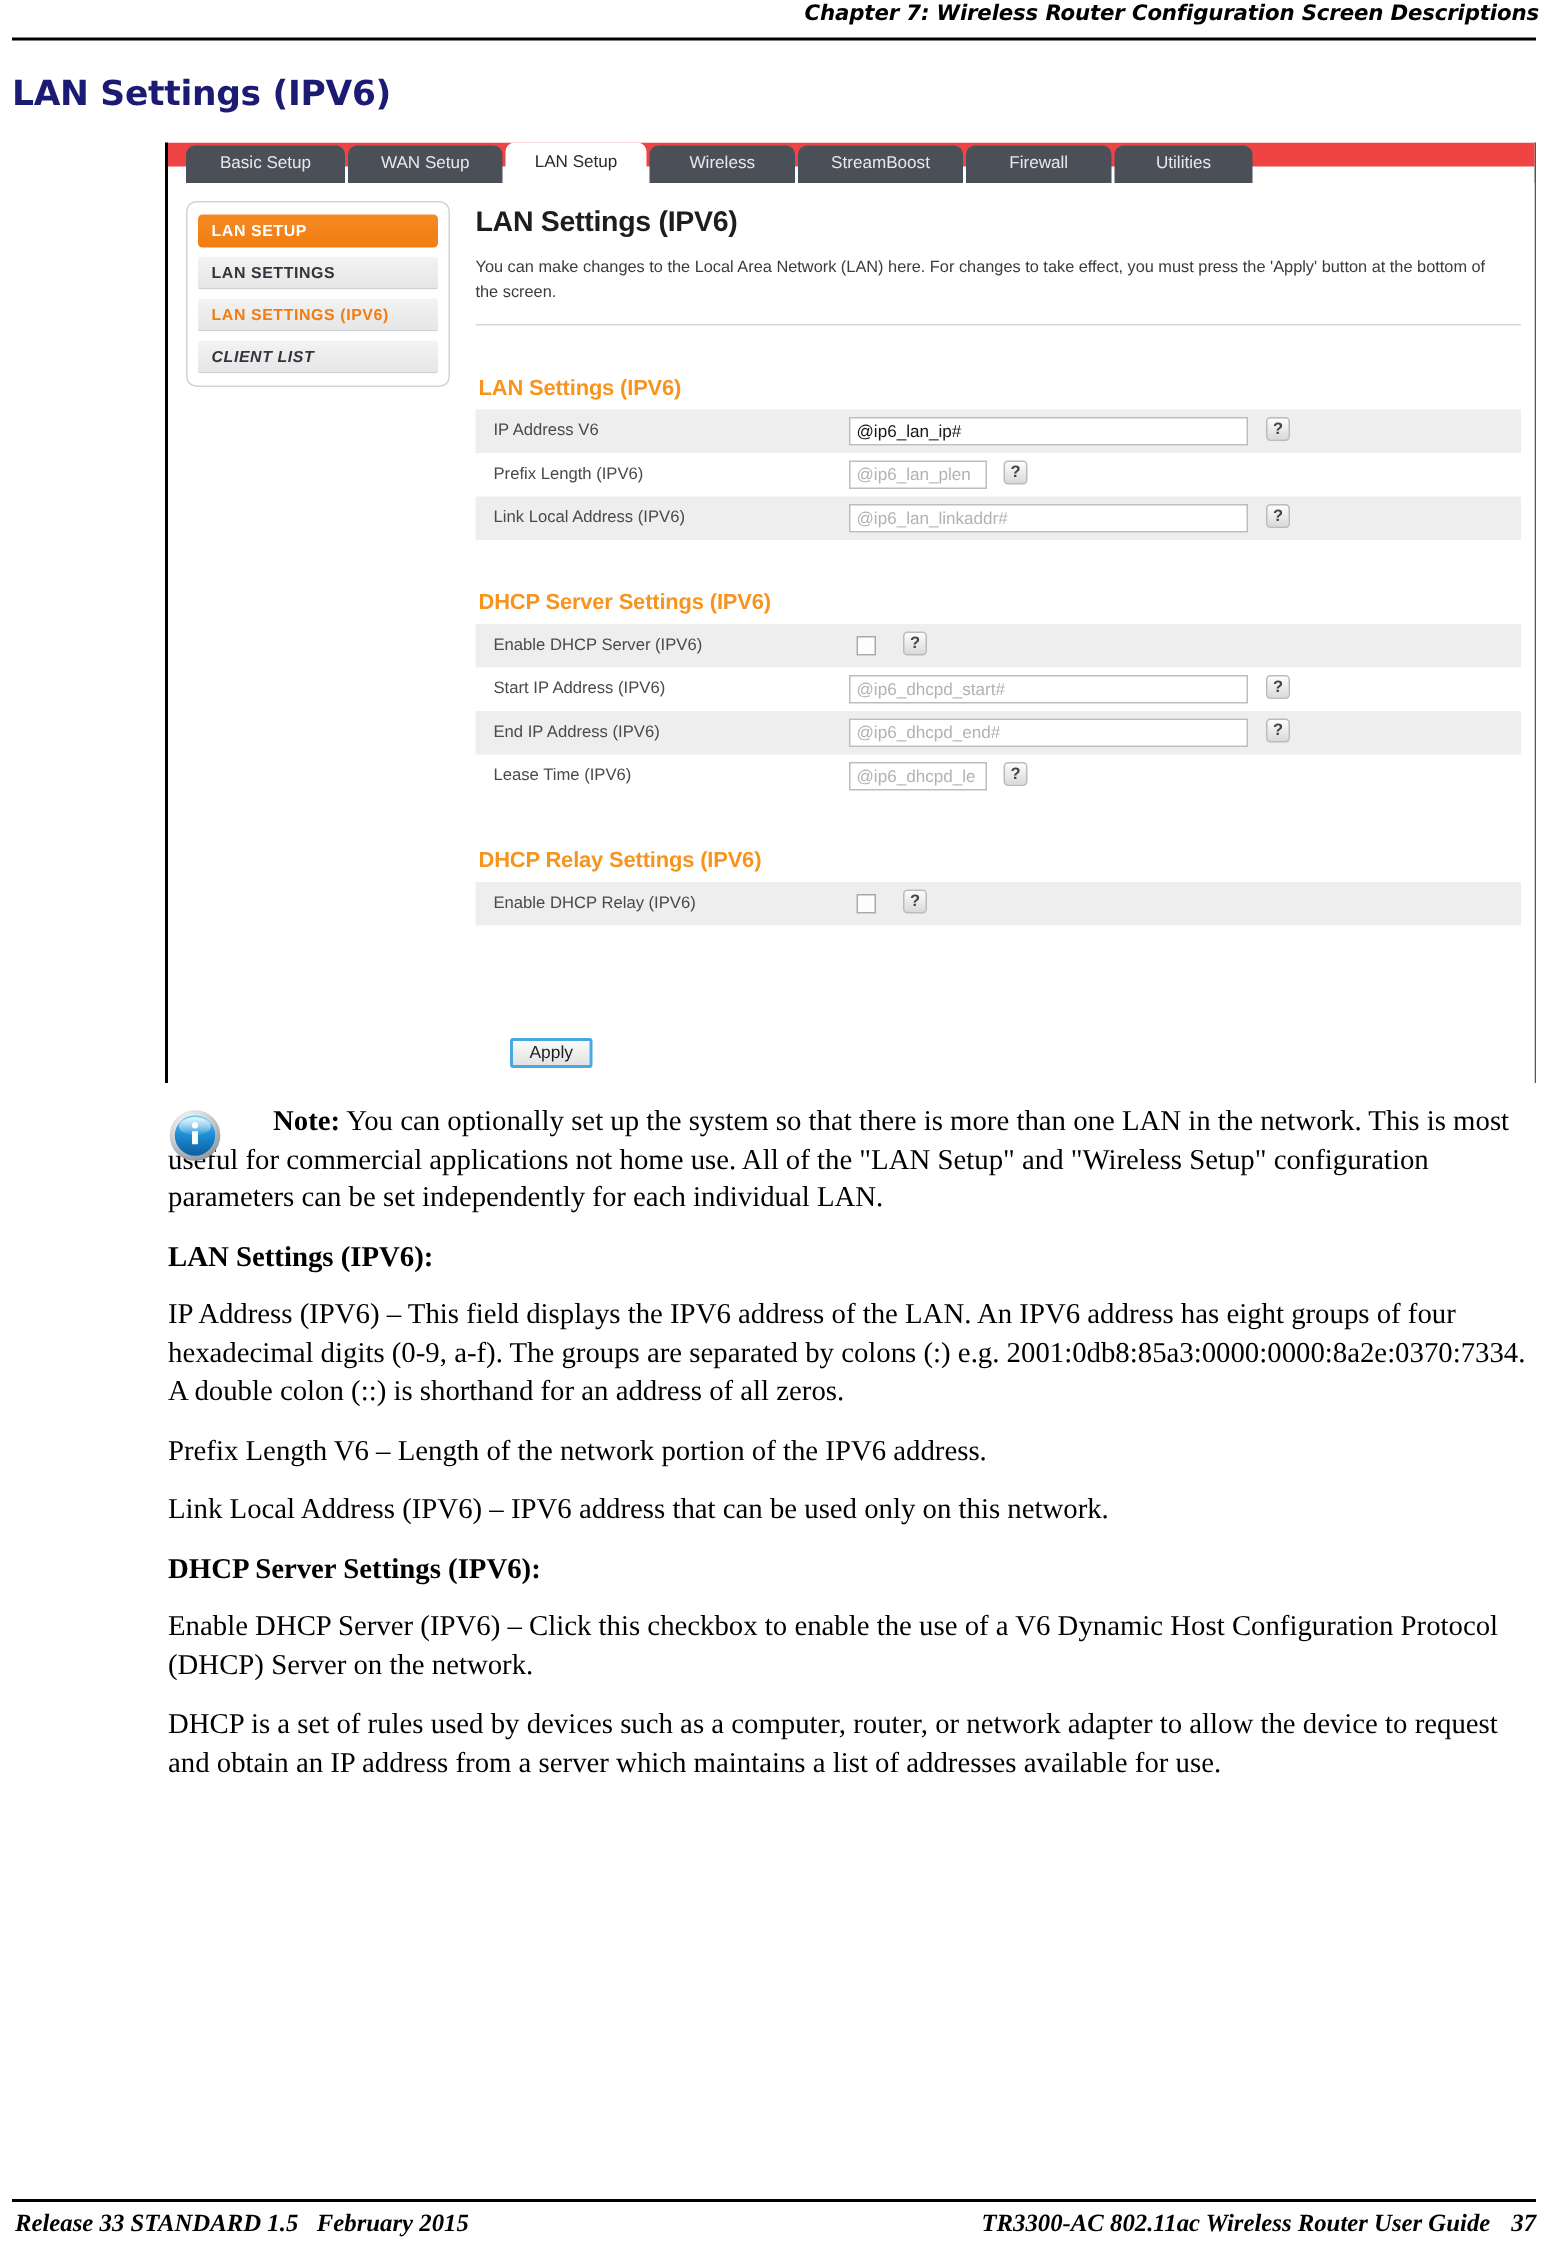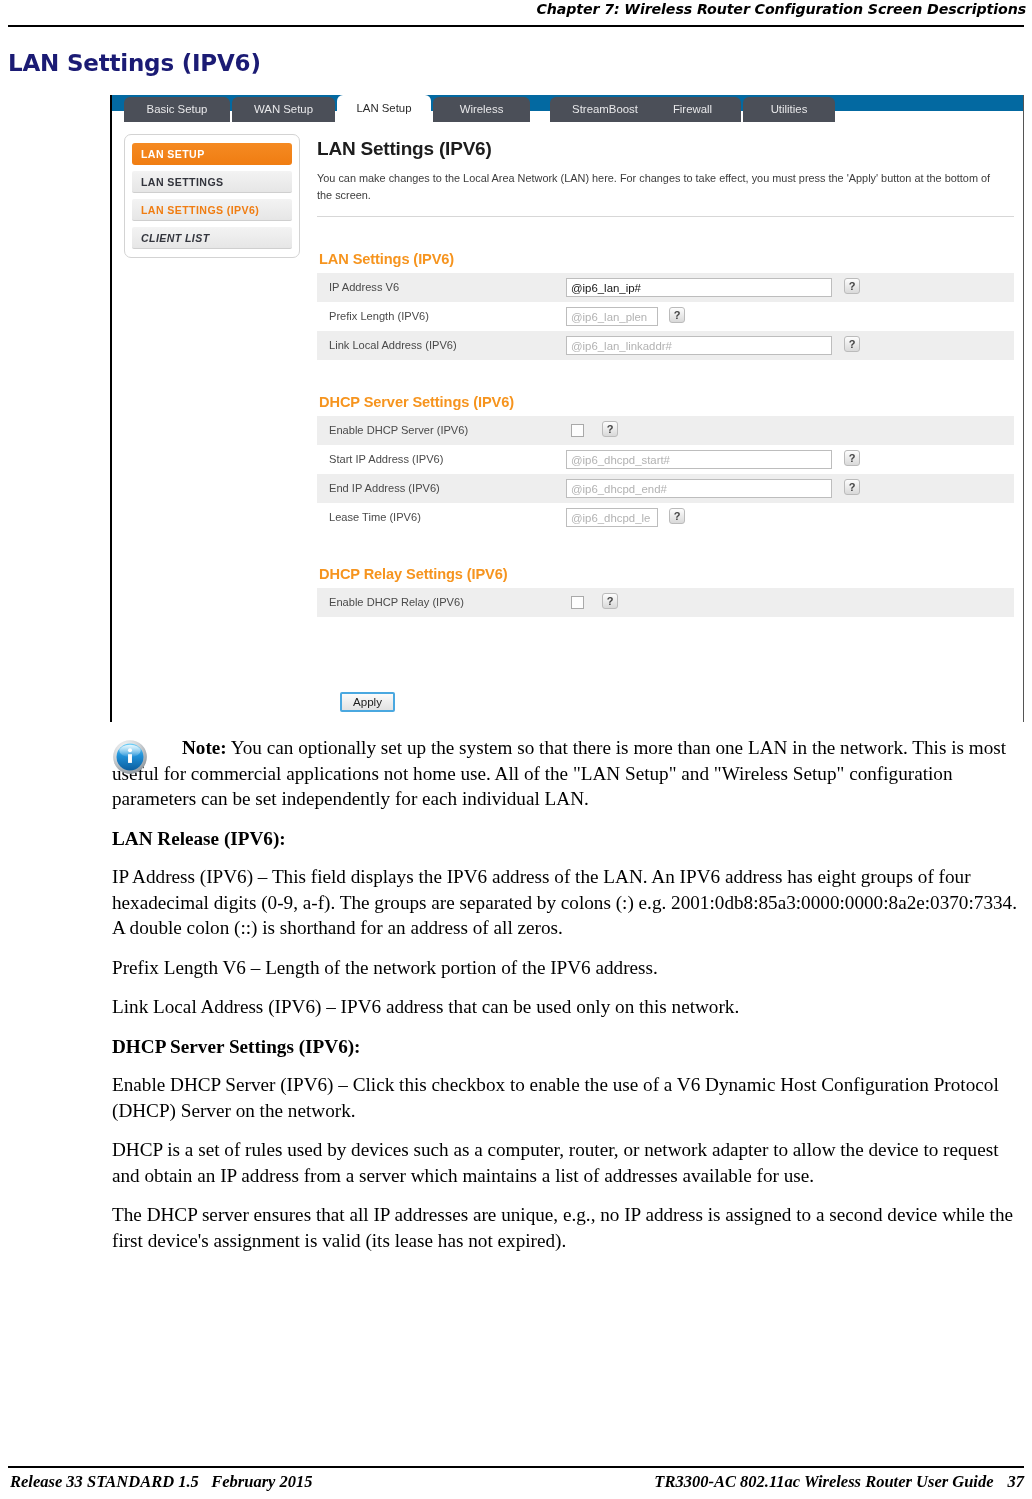--- a/index.html
+++ b/index.html
@@ -68,21 +68,21 @@
     border-right: 1px solid #555;
     box-sizing: border-box;
     overflow: hidden;
     font-family: "Liberation Sans", sans-serif;
   }
   .tabbar {
     position: absolute;
     left: 0; top: 0;
     width: 914px;
     height: 16px;
-    background: #0369a1;
+    background: #ef4444;
   }
   .tab {
     position: absolute;
     top: 2px;
     height: 25px;
     background: #4b4f58;
     border-radius: 6px 6px 0 0;
     color: #e8e8ea;
     font-size: 11.4px;
     text-align: center;
@@ -319,21 +319,21 @@
 
 <div class="page-title">LAN Settings (IPV6)</div>
 
 <div class="shot">
 
   <div class="tabbar" id="tabbar">
       <div class="tab" style="left: 12px; width: 106px;">Basic Setup</div>
       <div class="tab" style="left: 120px; width: 103px;">WAN Setup</div>
       <div class="tab active" style="left: 225px; width: 94px;">LAN Setup</div>
       <div class="tab" style="left: 321px; width: 97px;">Wireless</div>
-      <div class="tab" style="left: 420px; width: 110px; margin-left: 18px;">StreamBoost</div>
+      <div class="tab" style="left: 420px; width: 110px;">StreamBoost</div>
       <div class="tab" style="left: 532px; width: 97px;">Firewall</div>
       <div class="tab" style="left: 631px; width: 92px;">Utilities</div>
     </div>
 
   <div class="shot-body">
 
     <div class="sidebar" id="sidebar">
         <div class="side-item head">LAN SETUP</div>
         <div class="side-item">LAN SETTINGS</div>
         <div class="side-item sel">LAN SETTINGS (IPV6)</div>
@@ -418,28 +418,27 @@
       </defs>
       <circle cx="32" cy="32" r="30" fill="url(#gOuter)"></circle>
       <circle cx="32" cy="32" r="24" fill="url(#gInner)"></circle>
       <ellipse cx="32" cy="21" rx="19" ry="11" fill="url(#gGloss)"></ellipse>
       <circle cx="32" cy="20" r="3.6" fill="#ffffff"></circle>
       <path d="M28.5 27 h7 v15.5 h-7 z" fill="#ffffff"></path>
     </svg>
     <p class="para note-body"><b class="inl">Note:</b><span>  You can optionally set up the system so that there is more than one LAN in the network.  This is most useful for commercial applications not home use.  All of the "LAN Setup" and "Wireless Setup" configuration parameters can be set independently for each individual LAN.</span></p>
   </div>
 
-  <p class="sub-head">LAN Release (IPV6):</p>
+  <p class="sub-head">LAN Settings (IPV6):</p>
   <p class="para">IP Address (IPV6) – This field displays the IPV6 address of the LAN.  An IPV6 address has eight groups of four hexadecimal digits (0-9, a-f).  The groups are separated by colons (:) e.g. 2001:0db8:85a3:0000:0000:8a2e:0370:7334.  A double colon (::) is shorthand for an address of all zeros.</p>
   <p class="para">Prefix Length V6 – Length of the network portion of the IPV6 address.</p>
   <p class="para">Link Local Address (IPV6) – IPV6 address that can be used only on this network.</p>
   <p class="sub-head">DHCP Server Settings (IPV6):</p>
   <p class="para">Enable DHCP Server (IPV6) – Click this checkbox to enable the use of a V6 Dynamic Host Configuration Protocol (DHCP) Server on the network.</p>
   <p class="para">DHCP is a set of rules used by devices such as a computer, router, or network adapter to allow the device to request and obtain an IP address from a server which maintains a list of addresses available for use.</p>
-  <p class="para">The DHCP server ensures that all IP addresses are unique, e.g., no IP address is assigned to a second device while the first device's assignment is valid (its lease has not expired).</p>
 </div>
 
 <div class="foot-rule"></div>
 <div class="foot foot-left">
   <span>Release 33 STANDARD 1.5</span>&nbsp;&nbsp;&nbsp;<span>February 2015</span>
 </div>
 <div class="foot foot-right">
   <span>TR3300-AC 802.11ac Wireless Router User Guide</span><span class="foot-pg">37</span>
 </div>
 

